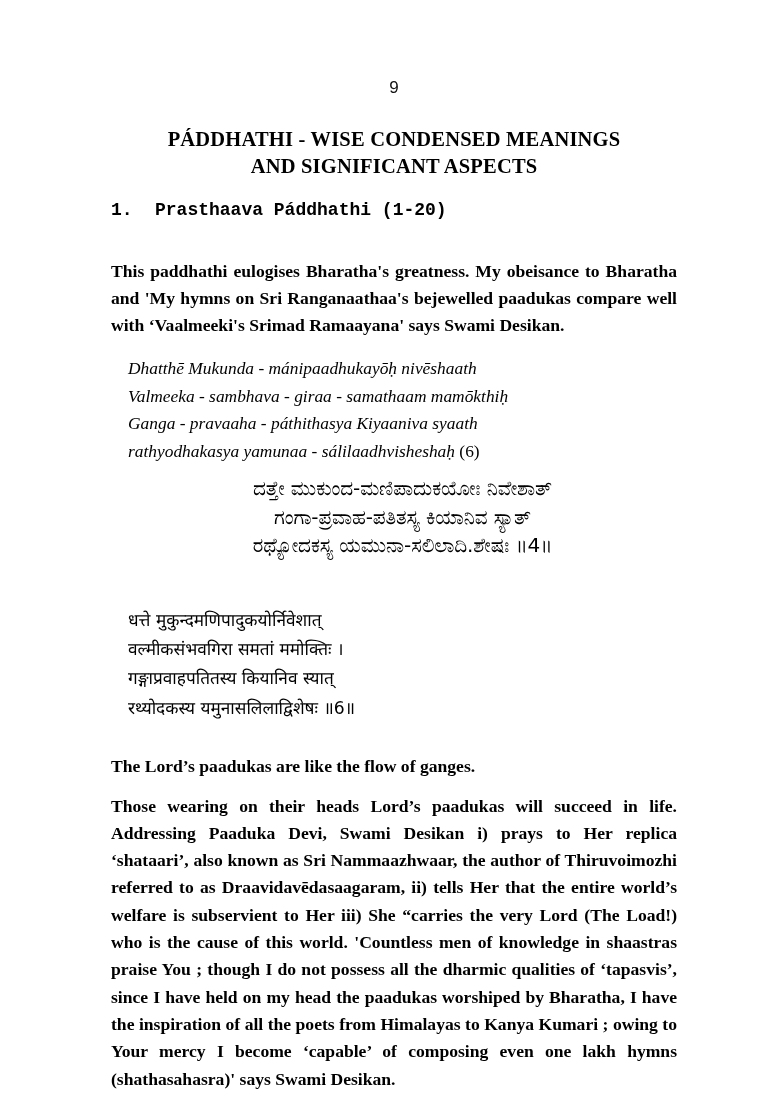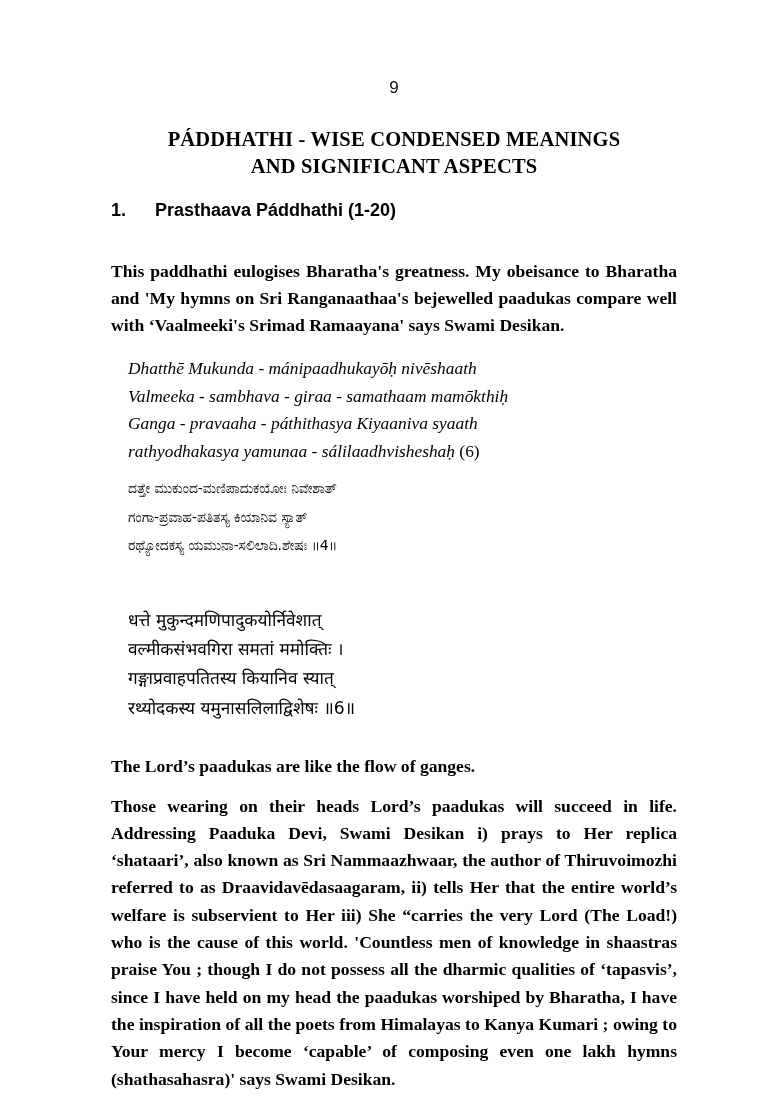--- a/index.html
+++ b/index.html
@@ -65,21 +65,21 @@
     display: block;
     white-space: nowrap;
   }
 
   
   .section-head {
     position: absolute;
     left: 0;
     top: 198px;
     width: 566px;
-    font-family: Liberation Sans, sans-serif;
+    font-family: Liberation Mono, monospace;
     font-weight: bold;
     font-size: 18px;
     line-height: 24px;
   }
   .section-head .num {
     display: inline-block;
     width: 44px;
   }
 
   
@@ -117,23 +117,24 @@
     position: absolute;
     left: 17px;
     width: 549px;
     white-space: nowrap;
   }
   .verse-indic .vl { display: block; }
 
   .verse-kannada {
     top: 474px;
     font-family: "DejaVu Sans", "Liberation Sans", sans-serif;
-    font-size: 14px;
+    font-size: 20px;
     line-height: 28.6px;
     letter-spacing: -0.1px;
+    text-align: center;
   }
   .verse-devanagari {
     top: 606px;
     font-family: "DejaVu Sans", "Liberation Sans", sans-serif;
     font-size: 17.2px;
     line-height: 29.2px;
   }
 </style>
 </head>
 <body>

